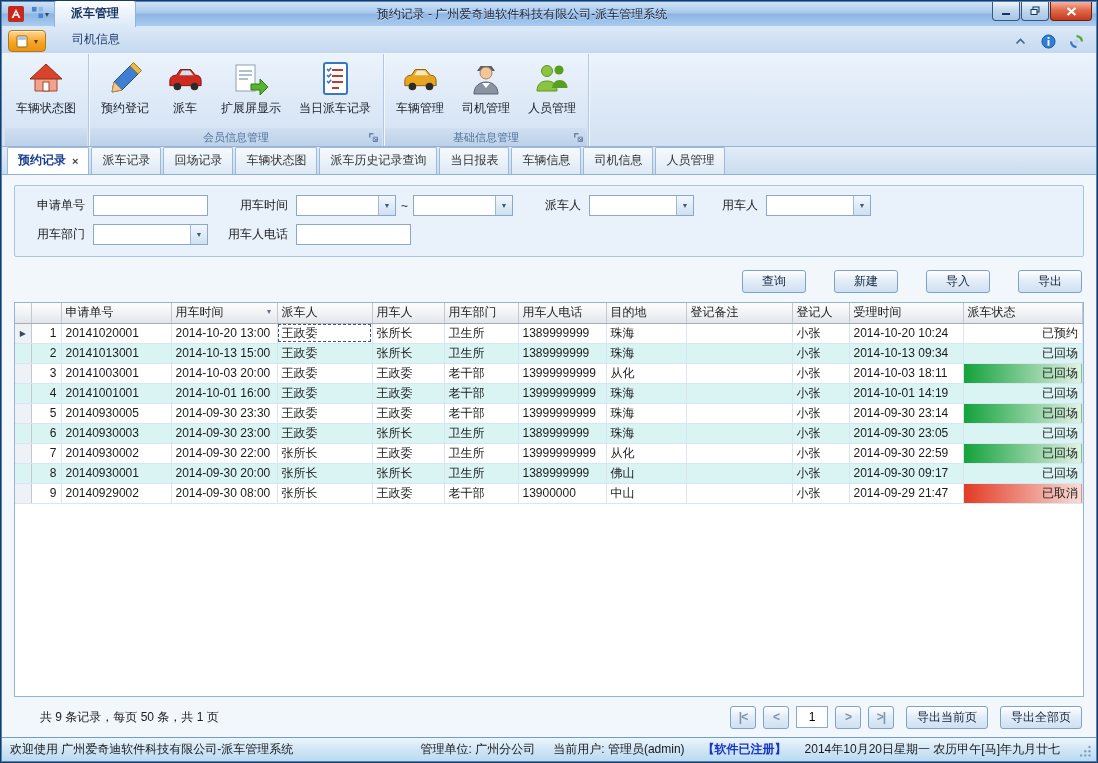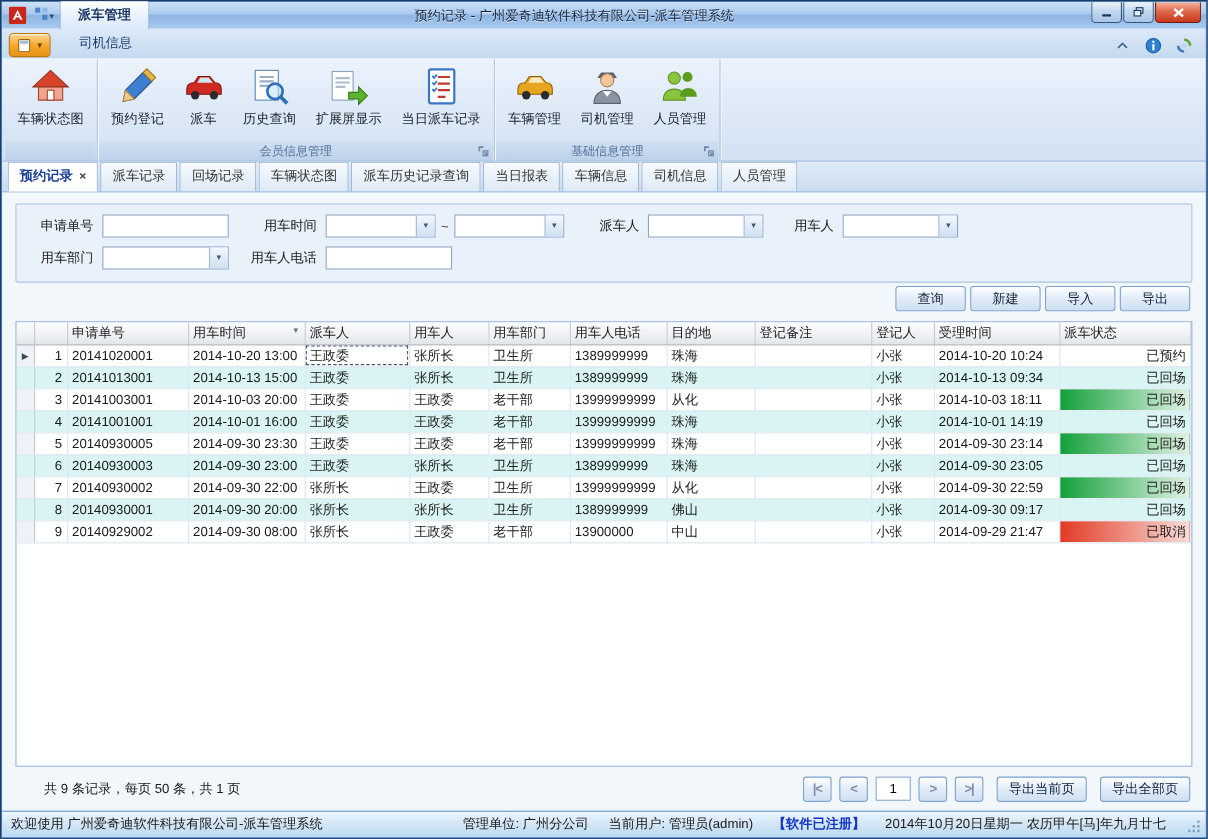--- a/index.html
+++ b/index.html
@@ -65,21 +65,21 @@
   .sp-label { display:inline-block; text-align:right; padding-right:8px; white-space:nowrap; }
   .w64 { width:64px; } .w88 { width:88px; } .w76 { width:76px; } .w72 { width:72px; }
   input.textbox { width:115px; height:21px; border:1px solid #8ca8c8; background:#fff; padding:0 4px; font-size:12px; font-family:inherit; }
   .combo { width:100px; height:21px; border:1px solid #8ca8c8; background:#fff; display:inline-flex; align-items:stretch; }
   .combo.w115 { width:115px; } .combo.w105 { width:105px; }
   .combo-val { flex:1; padding:3px 4px 0; overflow:hidden; white-space:nowrap; }
   .combo-arrow { width:17px; border-left:1px solid #9db8d8; display:flex; align-items:center; justify-content:center;
     background:linear-gradient(#f2f7fc,#cfe0f1); font-size:7px; color:#3c5a7e; }
   .tilde { margin:0 5px; color:#333; }
 
-  .actions-row { display:flex; justify-content:flex-end; gap:4px; margin:3px 2px 9px; }
+  .actions-row { display:flex; justify-content:flex-end; gap:28px; margin:13px 2px 9px; }
   .btn { min-width:64px; height:23px; padding:0 10px; border:1px solid #7da2cd; border-radius:3px;
     background:linear-gradient(#ffffff,#e3edf8 45%,#cfe0f1); font-size:12px; font-family:inherit; color:#10233c;
     display:inline-flex; align-items:center; justify-content:center; cursor:default; }
 
   
   .grid { flex:1; min-height:0; border:1px solid #93b4d8; background:#fff; overflow:hidden; }
   table { width:100%; border-collapse:collapse; table-layout:fixed; font-size:12px; }
   th { height:20px; font-weight:normal; text-align:left; padding:0 4px; color:#1c1c1c; white-space:nowrap; overflow:hidden;
     background:linear-gradient(#fdfdfe,#eef0f3 60%,#e1e5ea); border-right:1px solid #c3c8cf; border-bottom:1px solid #a9aeb6; }
   td { height:20px; padding:0 4px; white-space:nowrap; overflow:hidden;
@@ -220,31 +220,20 @@
           <div class="rbtn">
             <span class="ric">
               <svg viewBox="0 0 38 32">
                 <path d="M3 18c0-4 3-6 7-6l4-6h11l5 6c4 0 6 2 6 6v5H3z" fill="#cf2a21" stroke="#7d120c"></path>
                 <path d="M16 7h8l4 5H13z" fill="#cfe3f2"></path>
                 <circle cx="11" cy="24" r="4" fill="#2b2b2b"></circle>
                 <circle cx="29" cy="24" r="4" fill="#2b2b2b"></circle>
               </svg>
             </span>
             <span class="rlbl">派车</span>
-          </div>
-          <div class="rbtn">
-            <span class="ric">
-              <svg viewBox="0 0 36 36">
-                <rect x="5" y="3" width="21" height="27" fill="#fff" stroke="#5b87b8"></rect>
-                <path d="M9 9h13M9 13h13M9 17h9" stroke="#9ab0c6" stroke-width="2"></path>
-                <circle cx="23" cy="22" r="7" fill="rgba(190,220,245,.55)" stroke="#2f6fb8" stroke-width="2.4"></circle>
-                <path d="M28 27l6 6" stroke="#2f6fb8" stroke-width="3.4"></path>
-              </svg>
-            </span>
-            <span class="rlbl">历史查询</span>
           </div>
           <div class="rbtn">
             <span class="ric">
               <svg viewBox="0 0 36 36">
                 <rect x="3" y="4" width="19" height="26" fill="#fff" stroke="#8aa0b6"></rect>
                 <path d="M6 10h13M6 14h13M6 18h9" stroke="#aebfd2" stroke-width="2"></path>
                 <path d="M18 23h9v-5l8 8-8 8v-5h-9z" fill="#59b32f" stroke="#2f7d12"></path>
               </svg>
             </span>
             <span class="rlbl">扩展屏显示</span>

